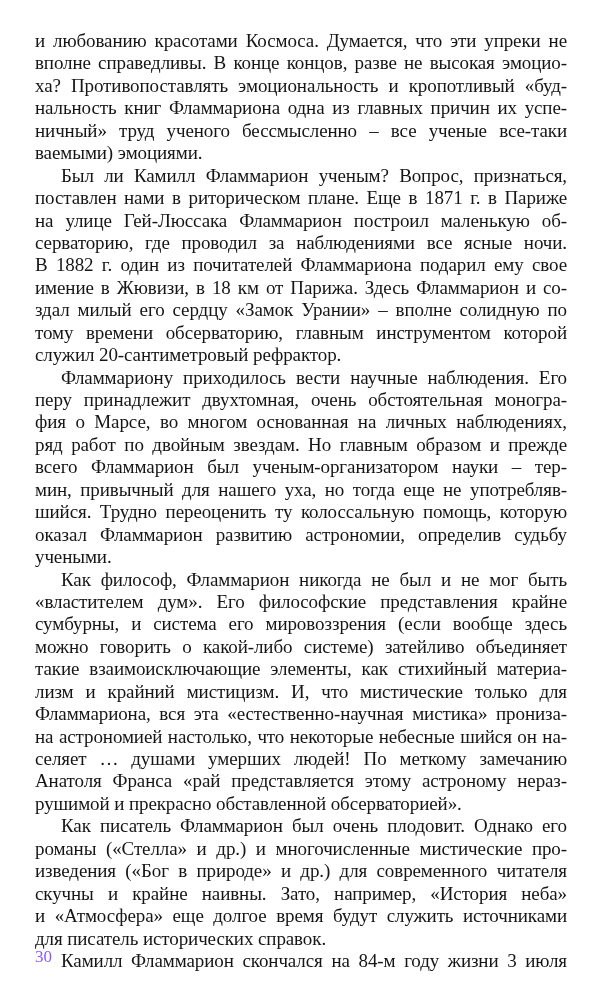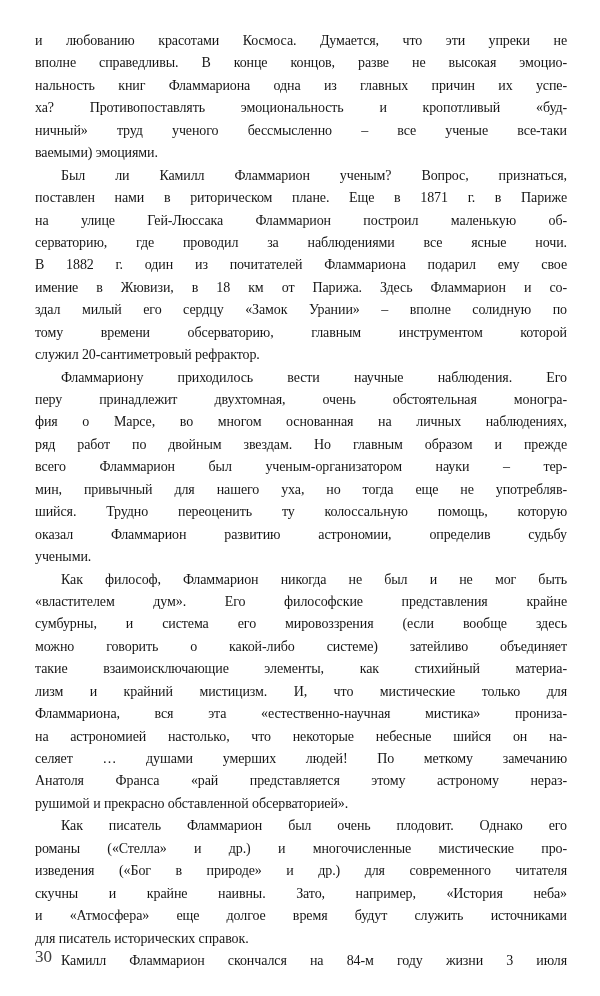--- a/index.html
+++ b/index.html
@@ -16,21 +16,21 @@
     color: #161616;
   }
   .page {
     position: absolute;
     left: 35px;
     top: 30px;
     width: 532px;
   }
   .para {
     margin: 0;
-    font-size: 14px;
+    font-size: 19px;
     line-height: 22.45px;
     text-align: justify;
     text-align-last: left;
     letter-spacing: -0.1px;
   }
   .line {
     display: block;
     text-align: justify;
     text-align-last: justify;
     white-space: nowrap;
@@ -42,33 +42,33 @@
   .line.first {
     padding-left: 26px;
   }
   .page-number {
     position: absolute;
     left: 35px;
     top: 947px;
     font-size: 17px;
     line-height: 20px;
     font-family: "Liberation Serif", "DejaVu Serif", serif;
-    color: #404040;
+    color: #8b5cf6;
   }
 </style>
 </head>
 <body>
 
 <div class="page">
 
   <div class="para">
     <span class="line">и любованию красотами Космоса. Думается, что эти упреки не</span>
     <span class="line">вполне справедливы. В конце концов, разве не высокая эмоцио-</span>
+    <span class="line">ха? Противопоставлять эмоциональность и кропотливый «буд-</span>
     <span class="line">нальность книг Фламмариона одна из главных причин их успе-</span>
-    <span class="line">ха? Противопоставлять эмоциональность и кропотливый «буд-</span>
     <span class="line">ничный» труд ученого бессмысленно – все ученые все-таки</span>
     <span class="line last">ваемыми) эмоциями.</span>
   </div>
 
   <div class="para">
     <span class="line first">Был ли Камилл Фламмарион ученым? Вопрос, признаться,</span>
     <span class="line">поставлен нами в риторическом плане. Еще в 1871 г. в Париже</span>
     <span class="line">на улице Гей-Люссака Фламмарион построил маленькую об-</span>
     <span class="line">серваторию, где проводил за наблюдениями все ясные ночи.</span>
     <span class="line">В 1882 г. один из почитателей Фламмариона подарил ему свое</span>

